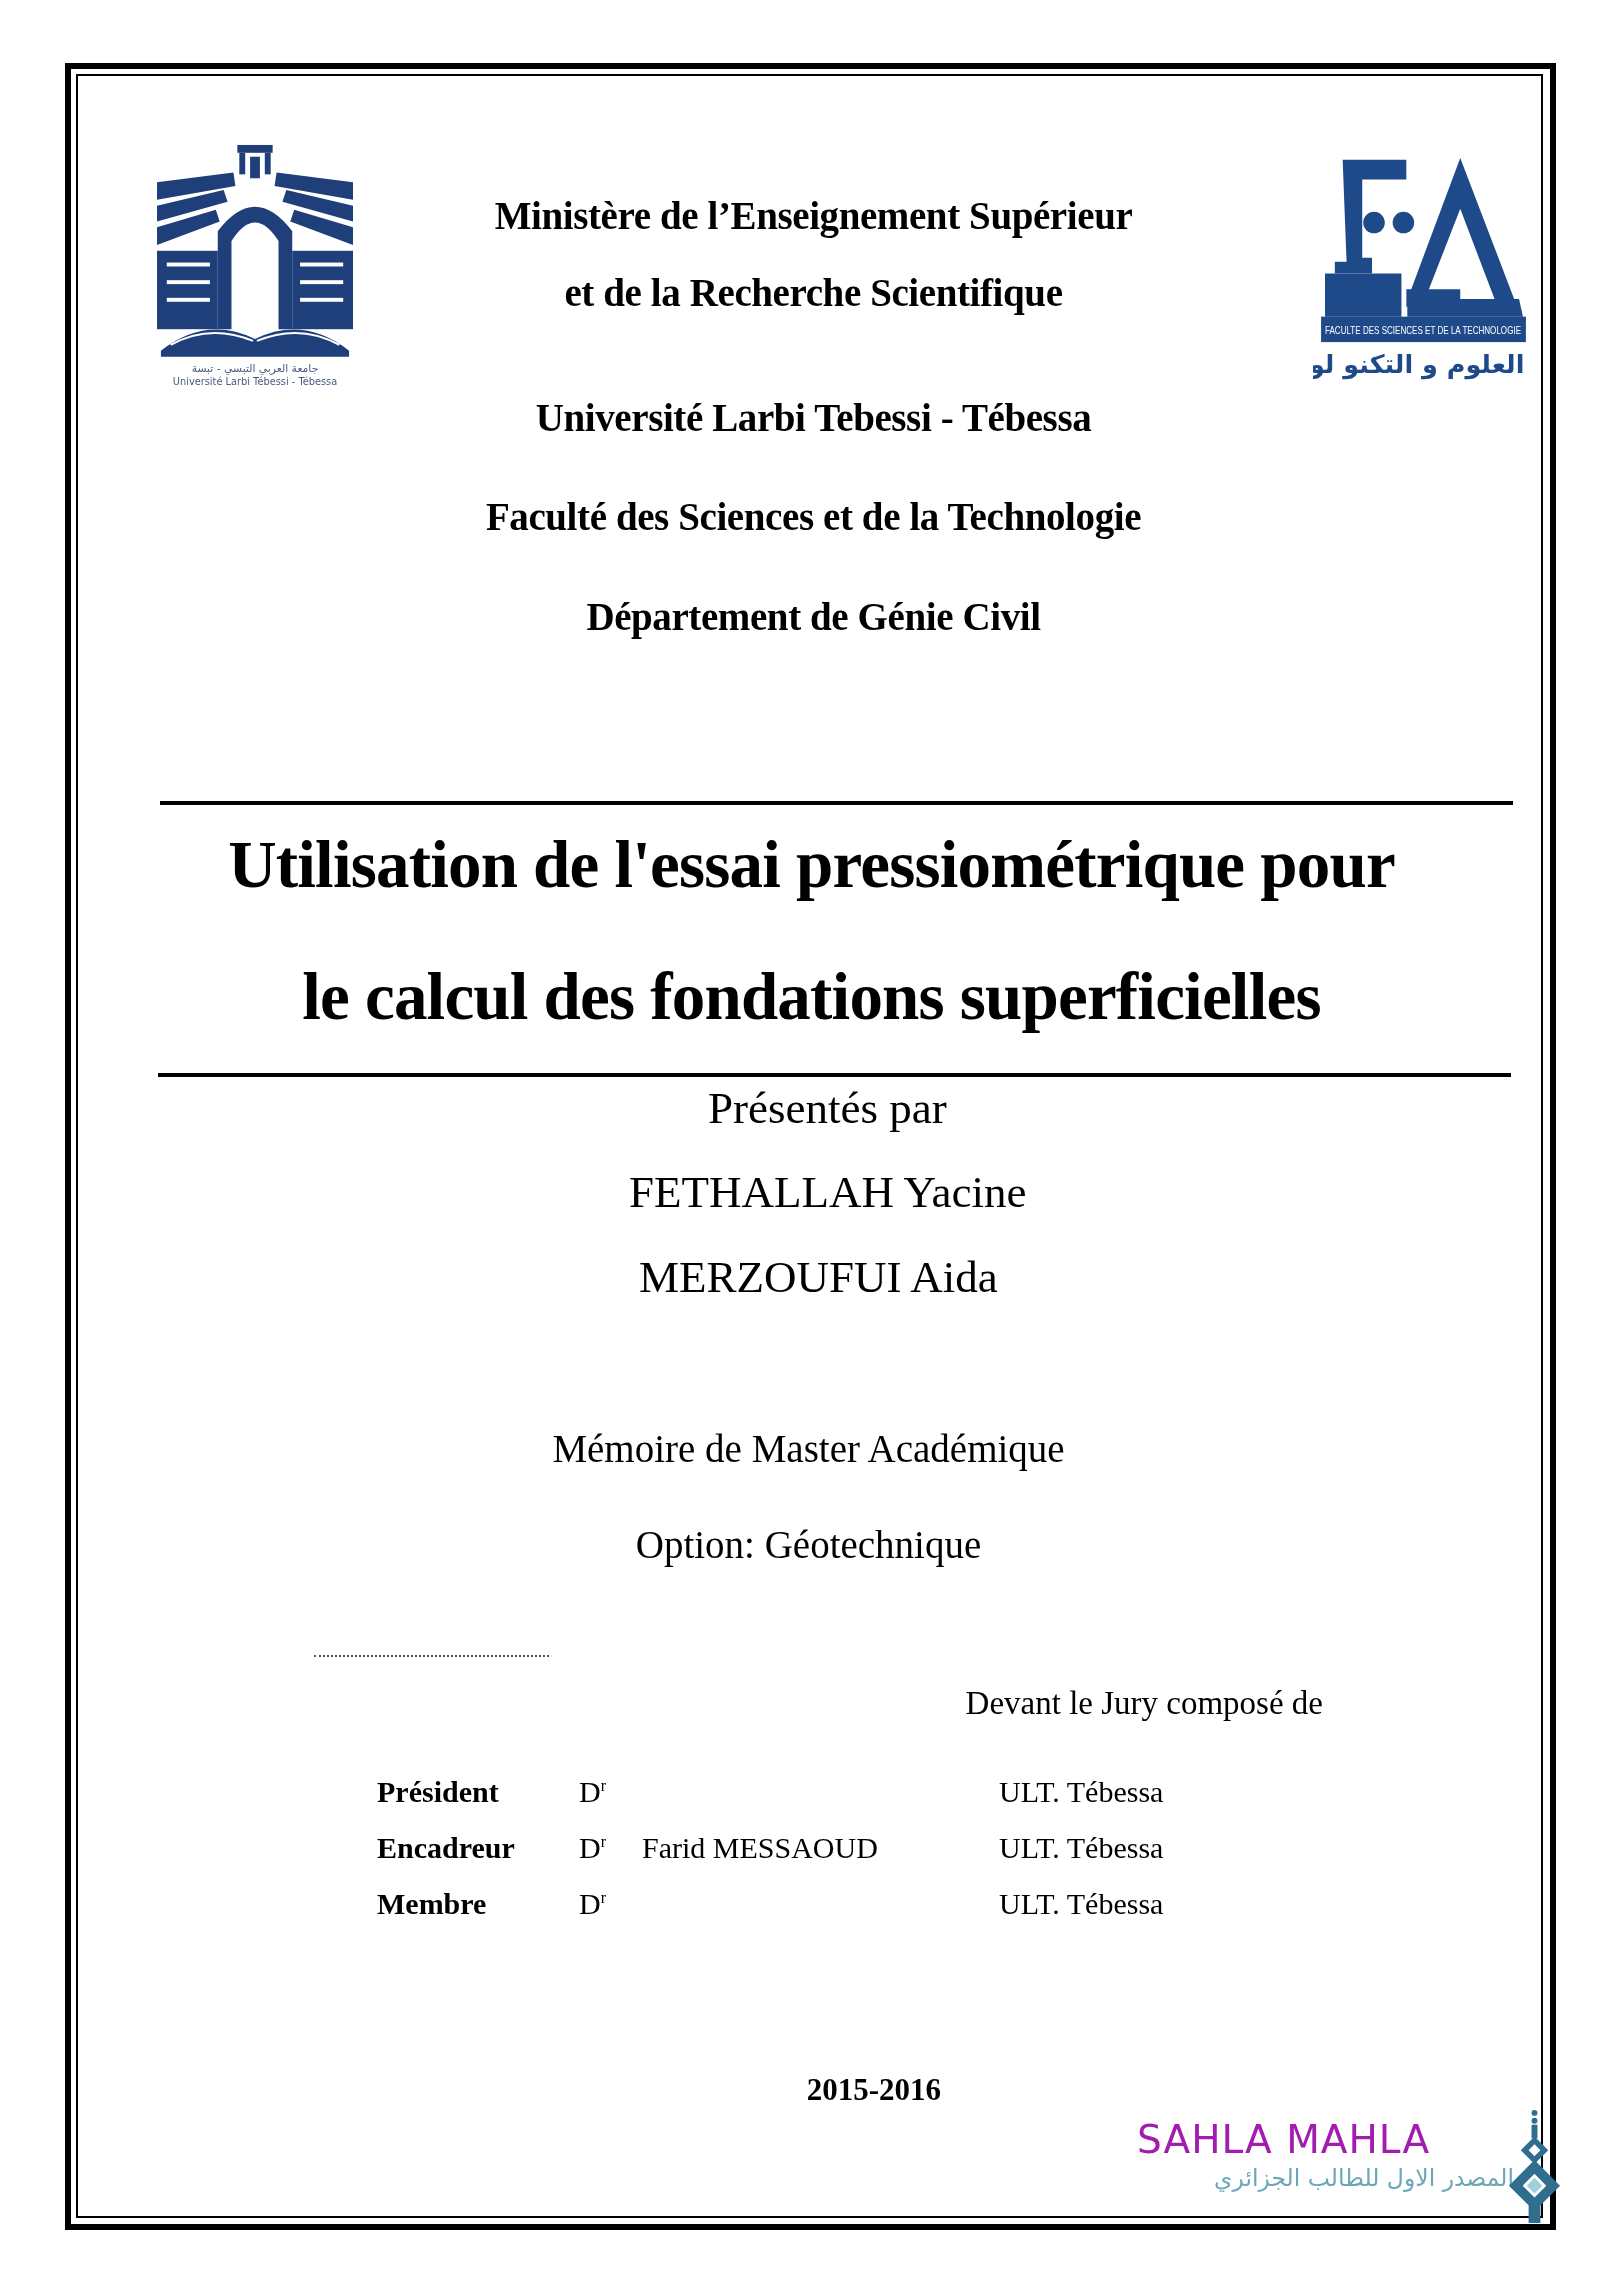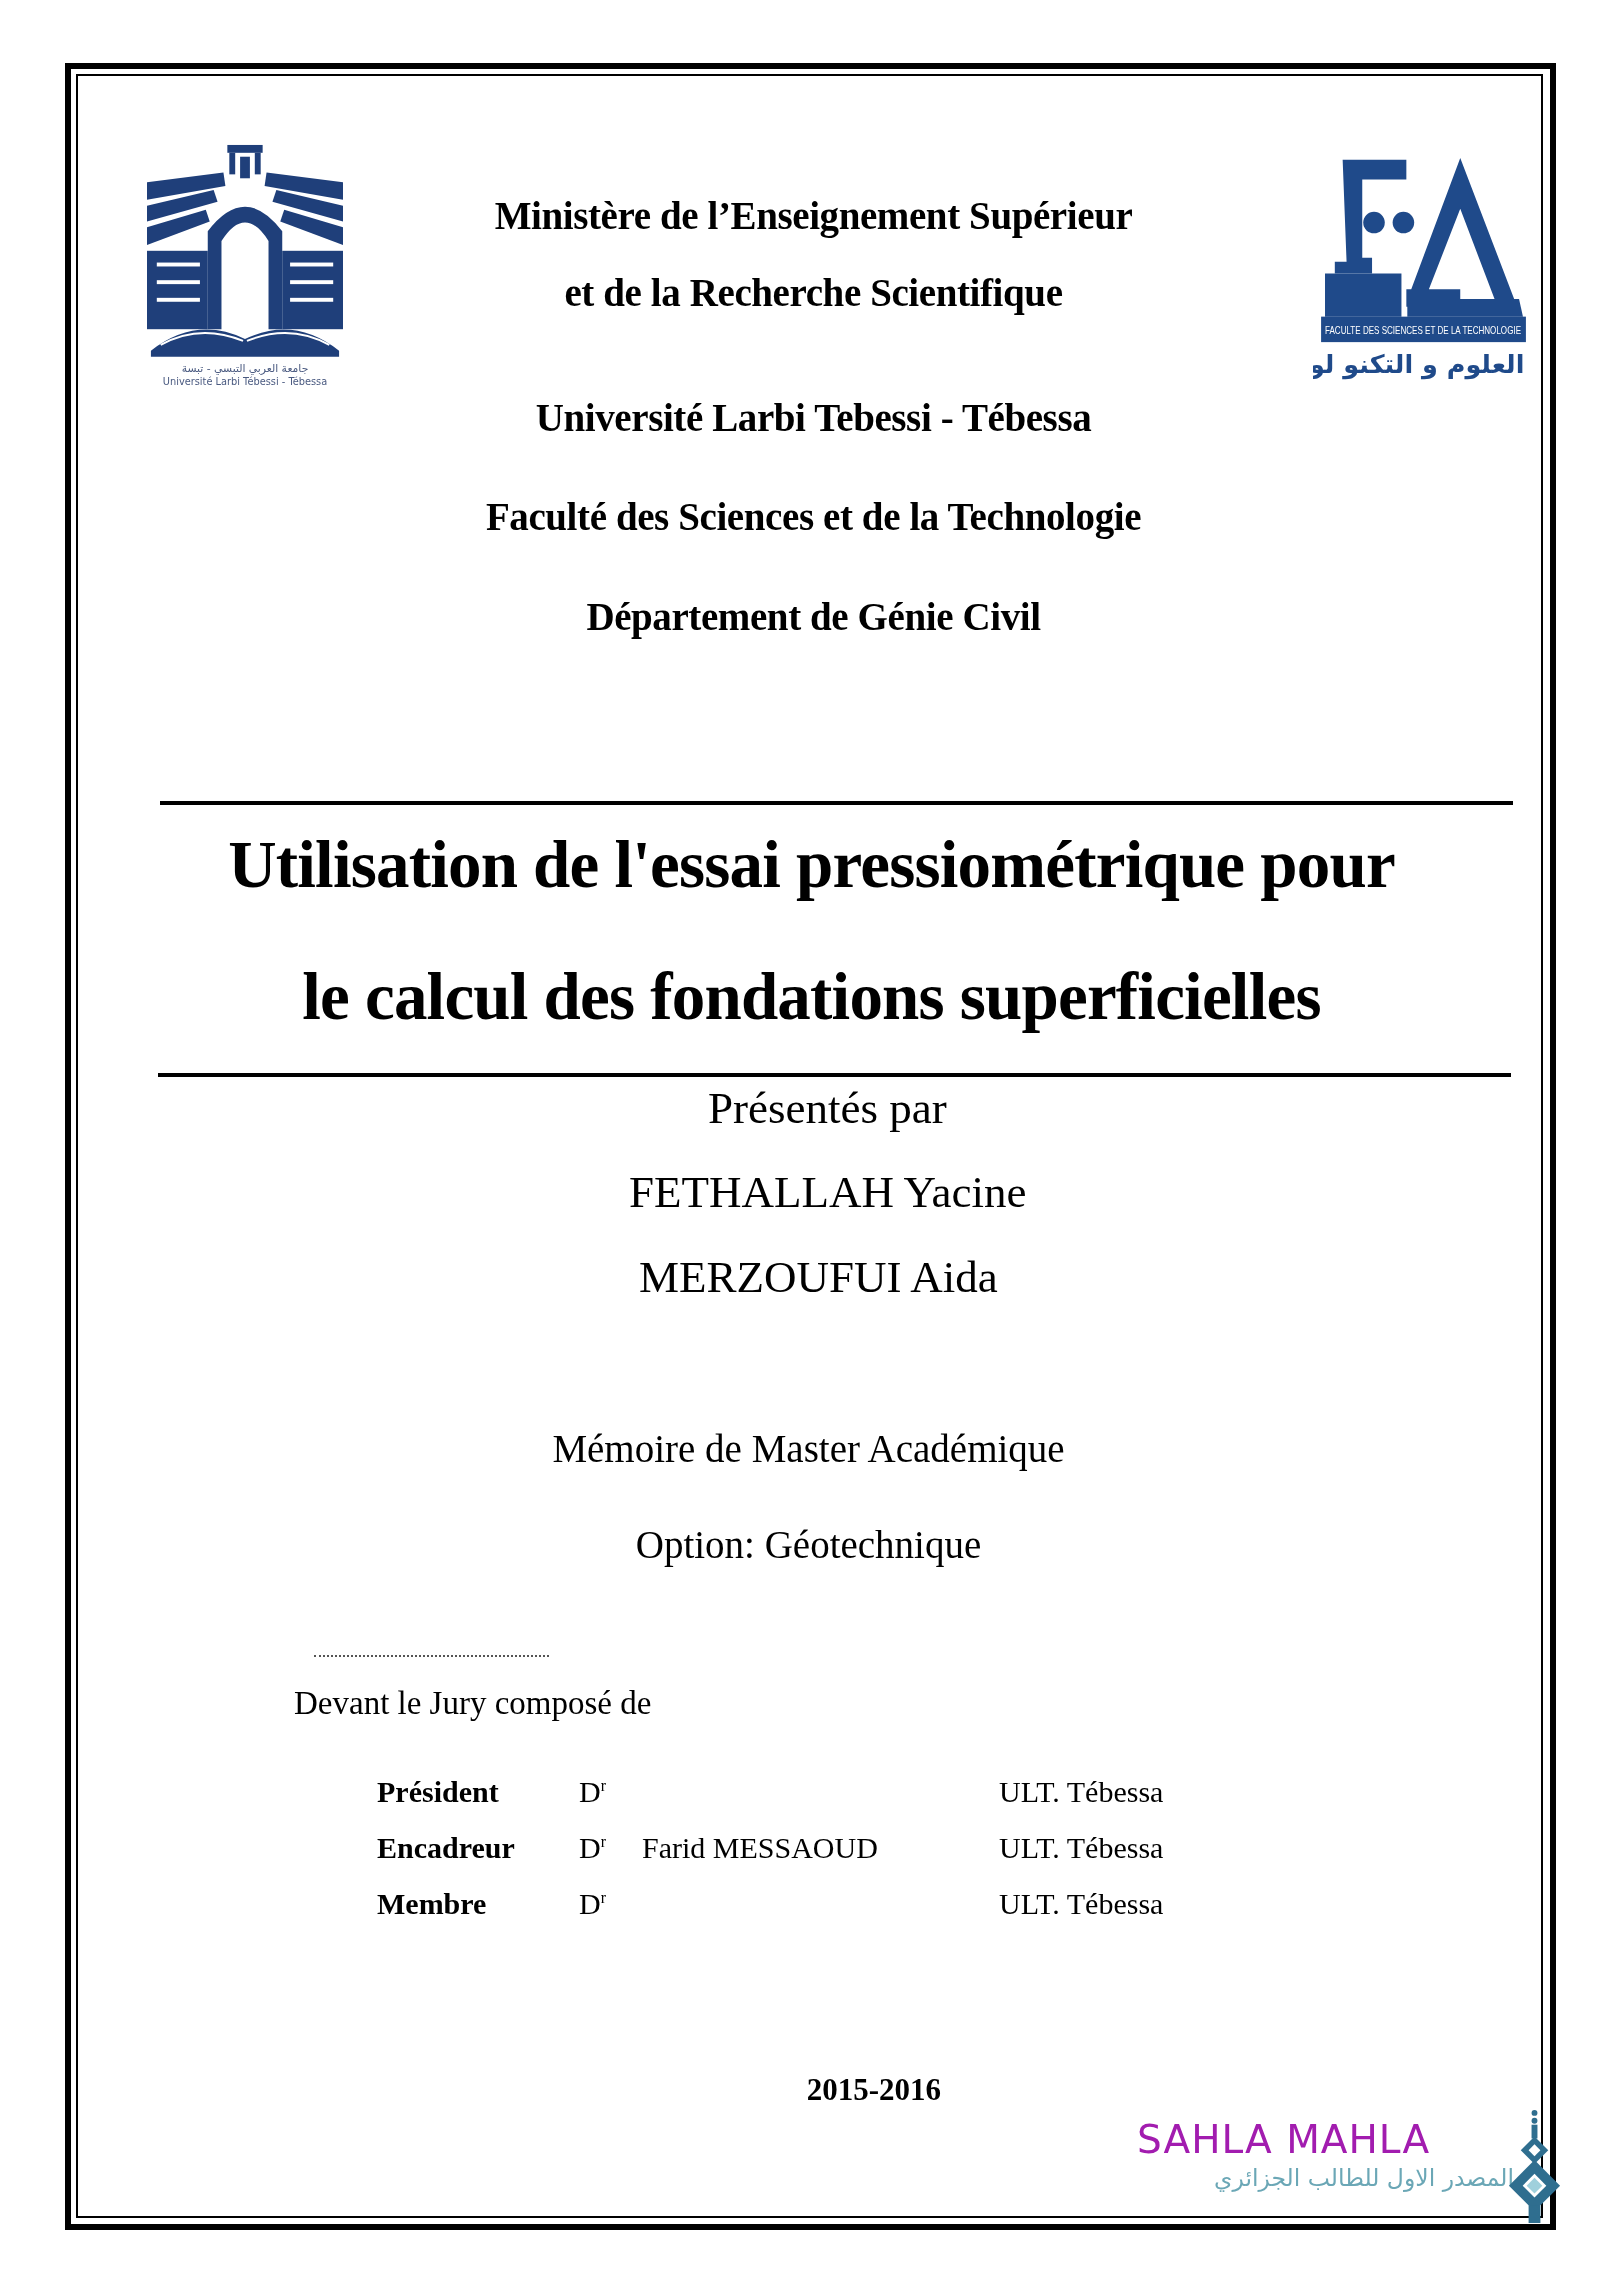--- a/index.html
+++ b/index.html
@@ -37,21 +37,21 @@
       text-align: center;
       font-weight: bold;
       font-size: 39px;
       line-height: 47px;
       letter-spacing: -0.4px;
     }
 
     
     .logo-left {
       position: absolute;
-      left: 147px; top: 143px;
+      left: 157px; top: 143px;
       width: 216px; height: 245px;
     }
     .logo-right {
       position: absolute;
       left: 1313px; top: 152px;
       width: 221px; height: 245px;
     }
 
     .rule {
       position: absolute;
@@ -95,21 +95,21 @@
       width: 235px;
       border-bottom: 2px dotted #555;
       height: 23.5px;
       vertical-align: baseline;
     }
 
     .jury-title {
       position: absolute;
       left: 294px; width: 1029px;
       top: 1684px;
-      text-align: left;
+      text-align: right;
       font-size: 33px;
       line-height: 39px;
     }
 
     .jury-row {
       position: absolute;
       left: 377px;
       width: 882px;
       height: 39px;
       font-size: 30px;

